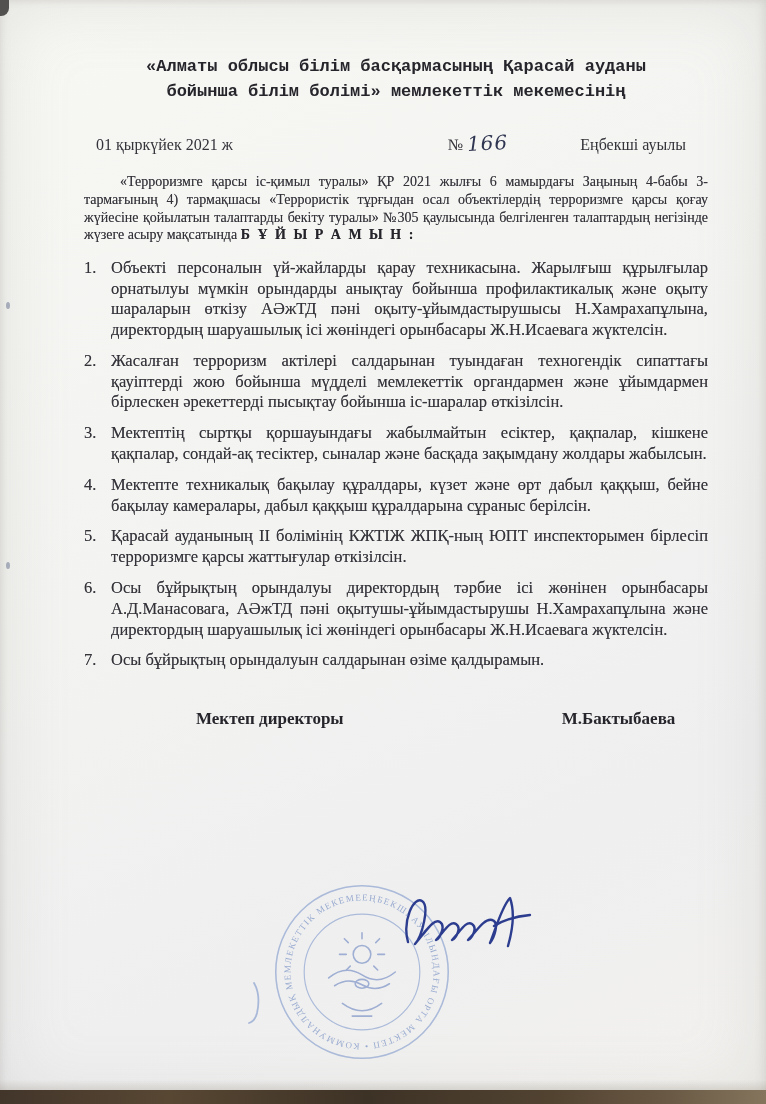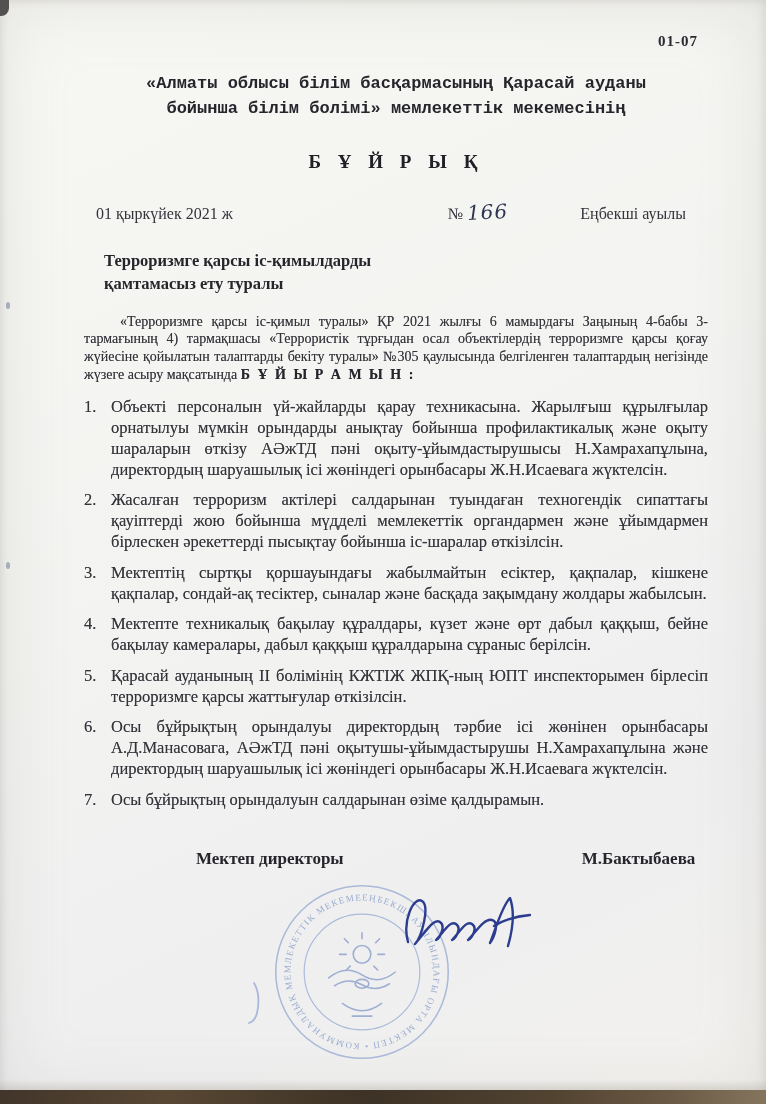--- a/index.html
+++ b/index.html
@@ -28,21 +28,21 @@
   .meta .place{margin-left:auto;margin-right:22px;}
   .subject{font-weight:bold;font-size:16.5px;line-height:1.35;margin:26px 0 0 20px;color:#26252b;}
   .intro{margin-top:18px;text-align:justify;font-size:14px;line-height:1.26;text-indent:36px;
     text-shadow:0 0 .4px rgba(52,51,60,.55);}
   .intro .decree{font-weight:bold;letter-spacing:2px;color:#26252b;}
   .list{margin-top:11px;}
   .item{display:flex;margin-top:10px;font-size:16.5px;line-height:1.26;
     text-shadow:0 0 .4px rgba(52,51,60,.55);}
   .item .num{width:27px;flex-shrink:0;}
   .item .txt{flex:1;text-align:justify;}
-  .sig-row{display:flex;align-items:baseline;margin-top:38px;font-weight:bold;font-size:17px;color:#26252b;position:relative;z-index:3;gap:20px;}
+  .sig-row{display:flex;align-items:baseline;margin-top:38px;font-weight:bold;font-size:17px;color:#26252b;position:relative;z-index:3;}
   .sig-row .role{margin-left:112px;}
   .sig-row .name{margin-left:218px;}
   .stamp{position:absolute;left:264px;top:874px;width:196px;height:196px;z-index:1;opacity:.85;}
   .ink{position:absolute;left:398px;top:886px;width:136px;height:76px;z-index:4;}
   .pen-mark{position:absolute;left:246px;top:980px;width:22px;height:46px;z-index:2;opacity:.7;}
   .corner-spot{position:absolute;left:0;top:0;width:9px;height:16px;background:#53514f;border-radius:0 0 8px 0;}
   .speck{position:absolute;width:4px;height:7px;border-radius:50%;background:#6d7894;opacity:.55;}
   .speck.s1{left:6px;top:302px;}
   .speck.s2{left:6px;top:562px;}
   .bottom-band{
@@ -53,36 +53,30 @@
 </style>
 </head>
 <body>
 
 <div class="page">
   <div class="corner-spot"></div>
   <div class="speck s1"></div>
   <div class="speck s2"></div>
 
   <div class="doc">
-    <div class="code">01-07</div>
 
     <div class="org org1">«Алматы облысы білім басқармасының Қарасай ауданы бойынша білім болімі» мемлекеттік мекемесінің</div>
 
-    <div class="title">Б Ұ Й Р Ы Қ</div>
 
     <div class="meta">
       <span class="date">01 қыркүйек 2021 ж</span>
       <span class="numwrap"><span>№</span><span class="num-val">166</span></span>
       <span class="place">Еңбекші ауылы</span>
     </div>
 
-    <div class="subject">
-      <div>Терроризмге қарсы іс-қимылдарды</div>
-      <div>қамтамасыз ету туралы</div>
-    </div>
 
     <p class="intro"><span>«Терроризмге қарсы іс-қимыл туралы» ҚР 2021 жылғы 6 мамырдағы Заңының 4-бабы 3-тармағының 4) тармақшасы «Террористік тұрғыдан осал объектілердің терроризмге қарсы қоғау жүйесіне қойылатын талаптарды бекіту туралы» №305 қаулысында белгіленген талаптардың негізінде жүзеге асыру мақсатында </span><span class="decree">Б Ұ Й Ы Р А М Ы Н :</span></p>
 
     <div class="list">
       <div class="item">
         <span class="num">1.</span>
         <span class="txt">Объекті персоналын үй-жайларды қарау техникасына. Жарылғыш құрылғылар орнатылуы мүмкін орындарды анықтау бойынша профилактикалық және оқыту шараларын өткізу АӘжТД пәні оқыту-ұйымдастырушысы Н.Хамрахапұлына, директордың шаруашылық ісі жөніндегі орынбасары Ж.Н.Исаевага жүктелсін.</span>
       </div>
       <div class="item">
         <span class="num">2.</span>

